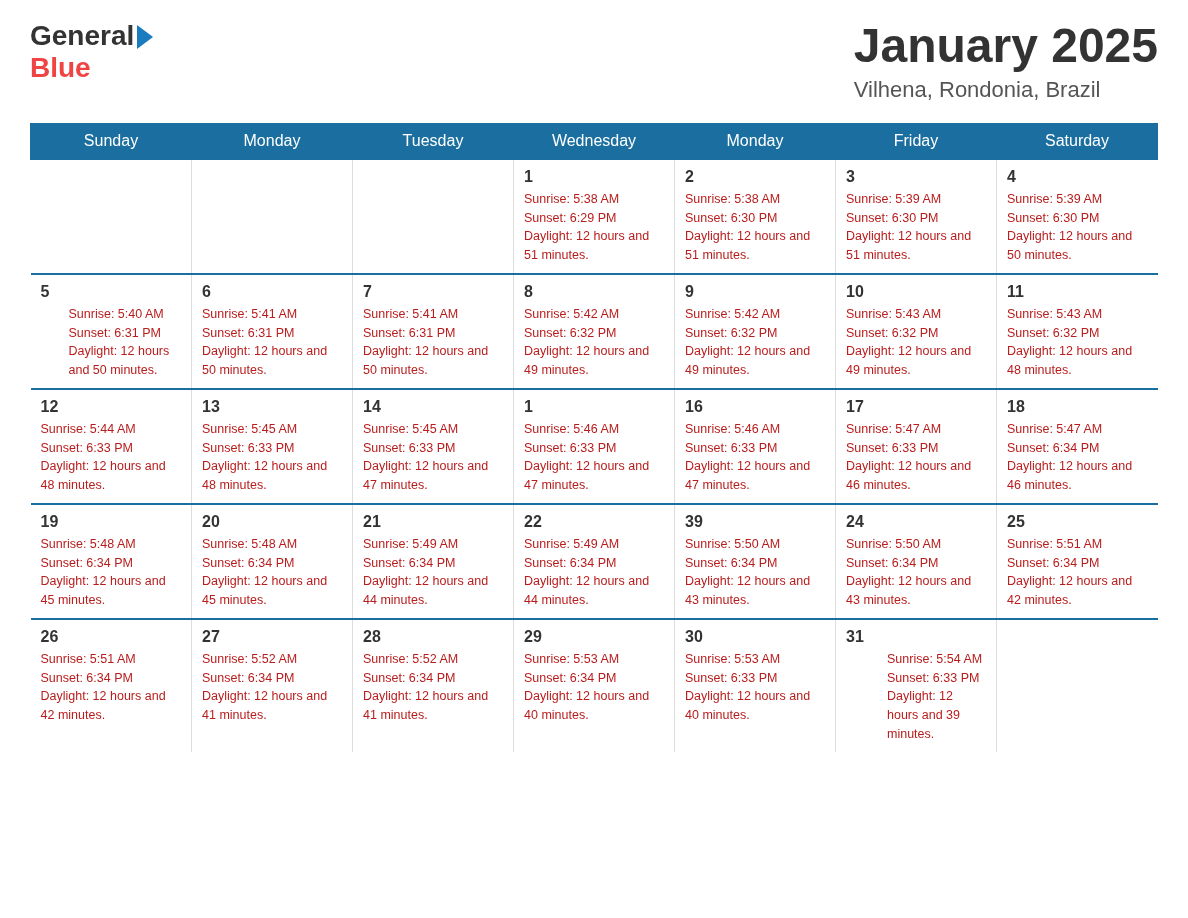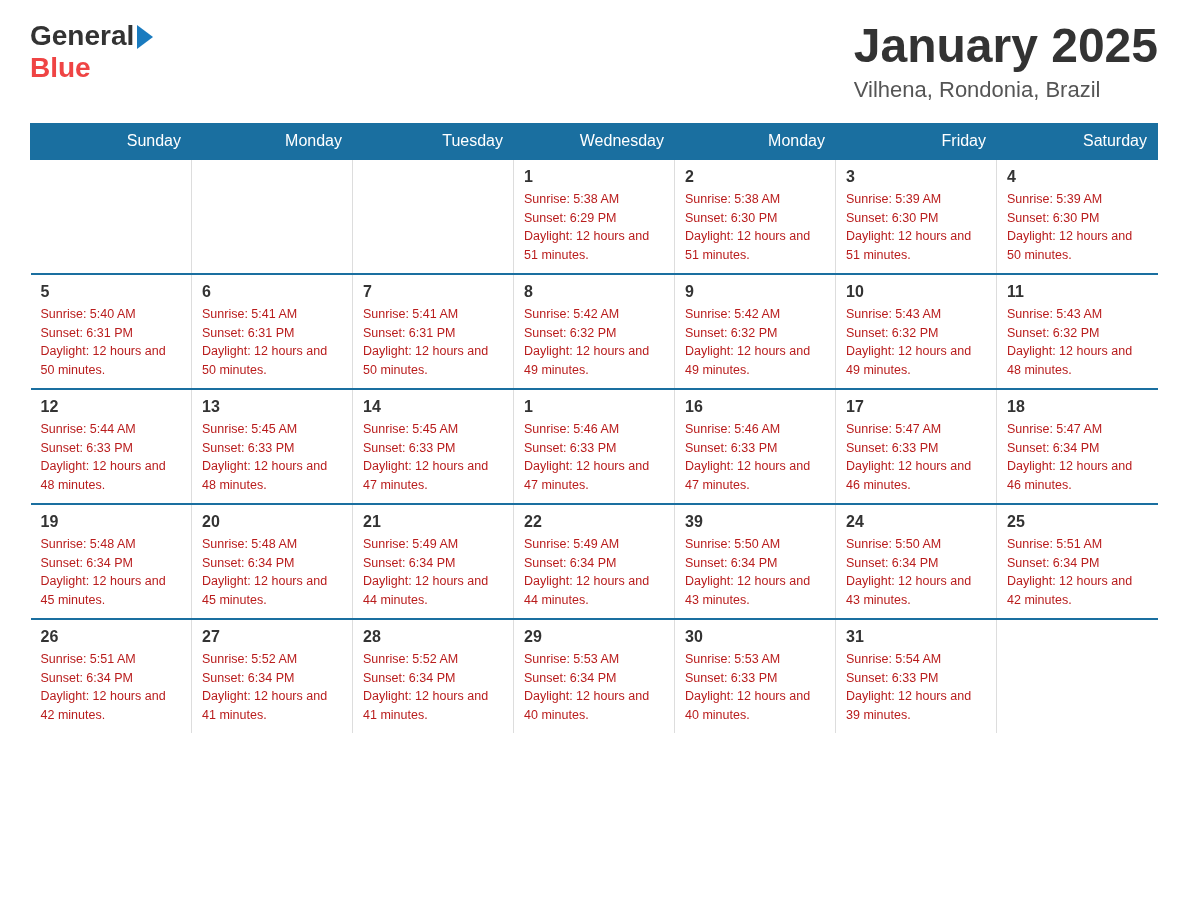--- a/index.html
+++ b/index.html
@@ -45,21 +45,21 @@
       table-layout: fixed;
     }
     thead tr {
       background-color: #1a6fa0;
     }
     thead th {
       color: #fff;
       font-size: 16px;
       font-weight: normal;
       padding: 8px 10px;
-      text-align: right;
+      text-align: center;
       border: 1px solid #1a6fa0;
     }
     tbody tr {
       border-top: 2px solid #1a6fa0;
     }
     tbody td {
       vertical-align: top;
       padding: 8px 10px;
       font-size: 13px;
       color: #333;
@@ -155,21 +155,21 @@
         <td>
           <span class="day-number">4</span>
           <div class="day-info" style="white-space: pre-line;">Sunrise: 5:39 AM
 Sunset: 6:30 PM
 Daylight: 12 hours and 50 minutes.</div>
         </td>
       </tr>
       <tr>
         <td>
           <span class="day-number">5</span>
-          <div class="day-info" style="white-space: pre-line;">Sunrise: 5:40 AM
+          <div class="day-info" style="white-space: pre-line; margin-left: 28px;">Sunrise: 5:40 AM
 Sunset: 6:31 PM
 Daylight: 12 hours and 50 minutes.</div>
         </td>
         <td>
           <span class="day-number">6</span>
           <div class="day-info" style="white-space: pre-line;">Sunrise: 5:41 AM
 Sunset: 6:31 PM
 Daylight: 12 hours and 50 minutes.</div>
         </td>
         <td>
@@ -317,20 +317,20 @@
 Daylight: 12 hours and 40 minutes.</div>
         </td>
         <td>
           <span class="day-number">30</span>
           <div class="day-info" style="white-space: pre-line;">Sunrise: 5:53 AM
 Sunset: 6:33 PM
 Daylight: 12 hours and 40 minutes.</div>
         </td>
         <td>
           <span class="day-number">31</span>
-          <div class="day-info" style="white-space: pre-line;">Sunrise: 5:54 AM
+          <div class="day-info" style="white-space: pre-line; margin-left: 41px;">Sunrise: 5:54 AM
 Sunset: 6:33 PM
 Daylight: 12 hours and 39 minutes.</div>
         </td>
         <td></td>
       </tr>
     </tbody>
 </table>
 
 </body></html>

